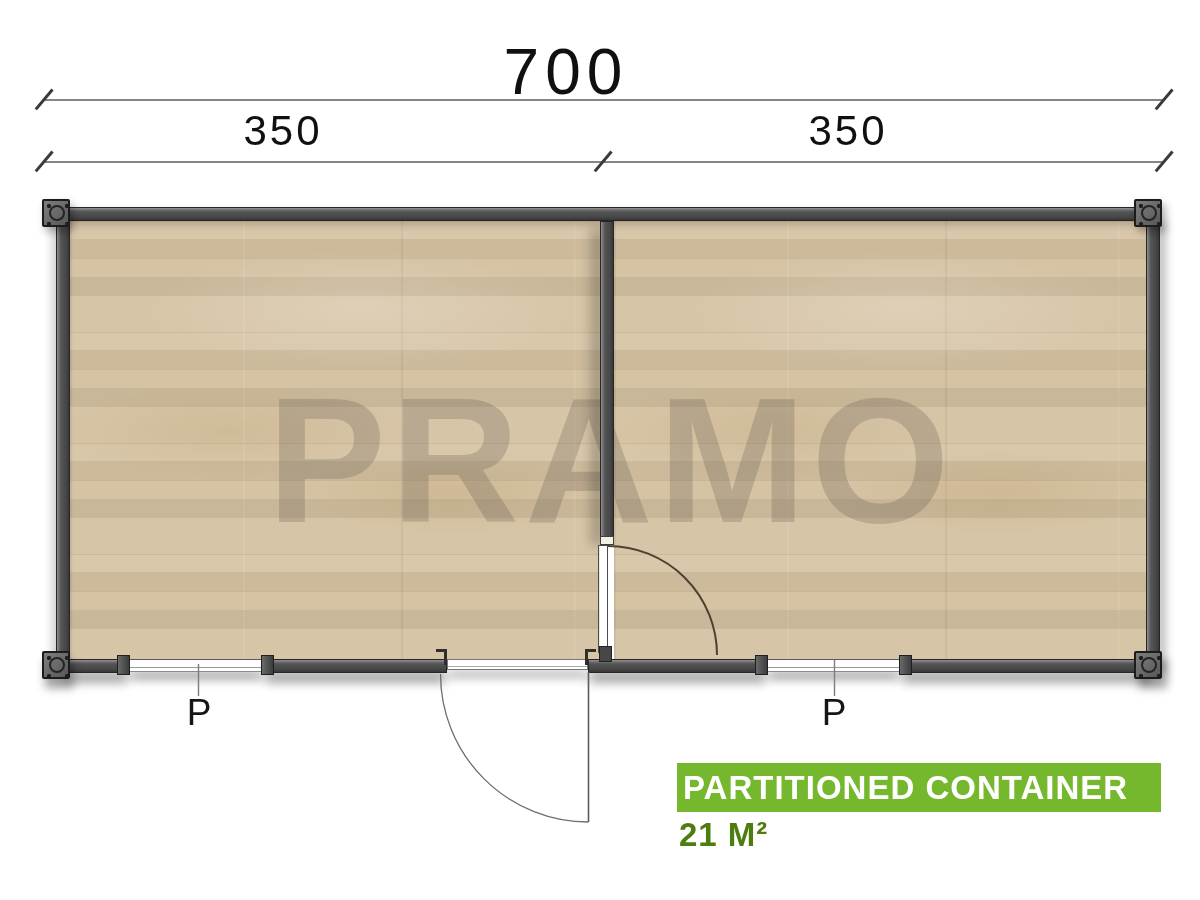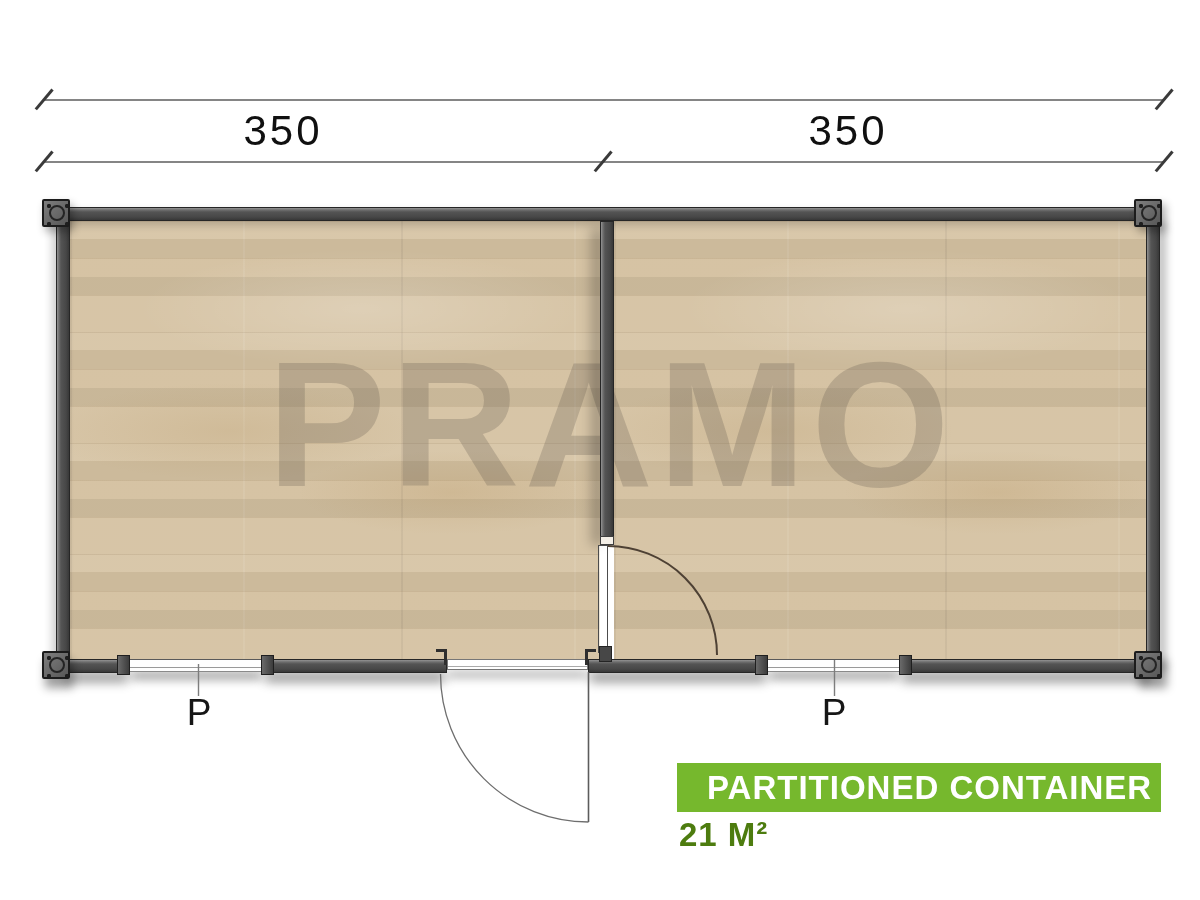--- a/index.html
+++ b/index.html
@@ -23,21 +23,21 @@
       radial-gradient(220px 60px at 72% 62%, rgba(170,130,70,0.16), rgba(0,0,0,0) 70%),
       radial-gradient(300px 80px at 55% 20%, rgba(255,255,255,0.18), rgba(0,0,0,0) 75%),
       repeating-linear-gradient(180deg, rgba(110,82,46,0.12) 0 1px, rgba(0,0,0,0) 1px 37px),
       repeating-linear-gradient(180deg, rgba(255,255,255,0.09) 0 18px, rgba(0,0,0,0.045) 18px 37px,
         rgba(255,255,255,0.02) 37px 56px, rgba(0,0,0,0.06) 56px 74px, rgba(255,255,255,0.05) 74px 111px),
       repeating-linear-gradient(90deg, rgba(0,0,0,0.05) 0 2px, rgba(0,0,0,0) 2px 173px,
         rgba(255,255,255,0.08) 173px 175px, rgba(0,0,0,0) 175px 331px);
   }
   
   .watermark{
-    position:absolute;left:258px;top:336px;width:706px;z-index:2;
+    position:absolute;left:258px;top:372px;width:706px;z-index:2;
     font-size:178px;font-weight:bold;letter-spacing:5px;line-height:1;
     color:rgba(86,80,70,0.24);text-align:center;user-select:none;
   }
   
   .wall-h{position:absolute;height:14px;z-index:3;box-sizing:border-box;border:1px solid #262626;
     background:linear-gradient(180deg,#939393 0,#6e6e6e 2px,#545454 4px,#474747 9px,#383838 100%);}
   .wall-v{position:absolute;width:14px;z-index:3;box-sizing:border-box;border:1px solid #262626;
     background:linear-gradient(90deg,#939393 0,#6e6e6e 2px,#545454 4px,#474747 9px,#383838 100%);}
   .shadow-bottom{box-shadow:0 11px 11px -2px rgba(0,0,0,0.42);}
   
@@ -75,33 +75,34 @@
     background:rgba(255,255,255,0.62);border:1.5px solid #4c4c4c;box-sizing:border-box;}
   
   .overlay{position:absolute;left:0;top:0;z-index:4;pointer-events:none;}
   
   .p-label{position:absolute;top:694px;width:60px;text-align:center;z-index:7;
     font-size:37px;color:#161616;line-height:1;}
   
   .banner{
     position:absolute;left:677px;top:763px;width:484px;height:49px;z-index:7;
     background:#76b82d;color:#ffffff;font-weight:bold;font-size:33px;
-    line-height:49px;padding-left:30px;letter-spacing:1px;box-sizing:border-box;
+    line-height:49px;padding-left:6px;letter-spacing:1px;box-sizing:border-box;
     white-space:nowrap;overflow:hidden;
   }
   .area-label{
     position:absolute;left:679px;top:818px;z-index:7;
     font-weight:bold;font-size:33px;color:#4d7c0f;letter-spacing:1px;line-height:1;
   }
 </style>
 </head>
 <body>
 
 <div class="stage">
 
+  <div class="dim-label dim-total" style="left:416px;top:40px;width:300px;">700</div>
   <div class="dim-line" style="left:44px;top:99px;width:1120px;"></div>
   <div class="dim-tick" style="left:31px;top:98px;"></div>
   <div class="dim-tick" style="left:1151px;top:98px;"></div>
 
   <div class="dim-label dim-seg" style="left:133px;top:110px;width:300px;">350</div>
   <div class="dim-label dim-seg" style="left:698px;top:110px;width:300px;">350</div>
   <div class="dim-line" style="left:44px;top:161px;width:1120px;"></div>
   <div class="dim-tick" style="left:31px;top:160px;"></div>
   <div class="dim-tick" style="left:590px;top:160px;"></div>
   <div class="dim-tick" style="left:1151px;top:160px;"></div>

